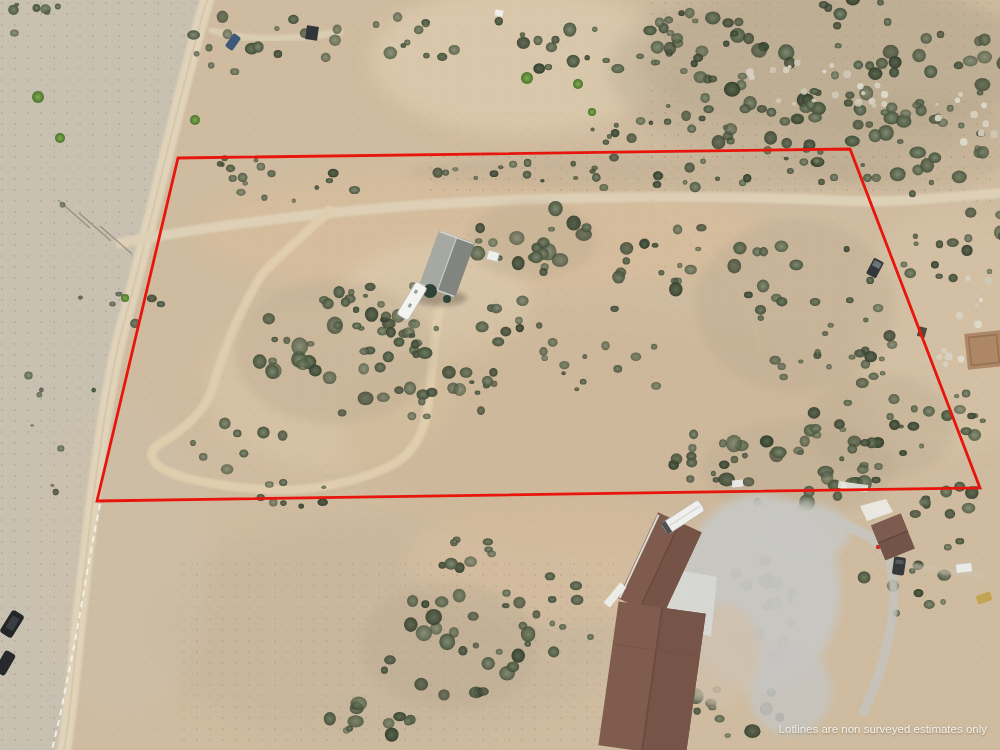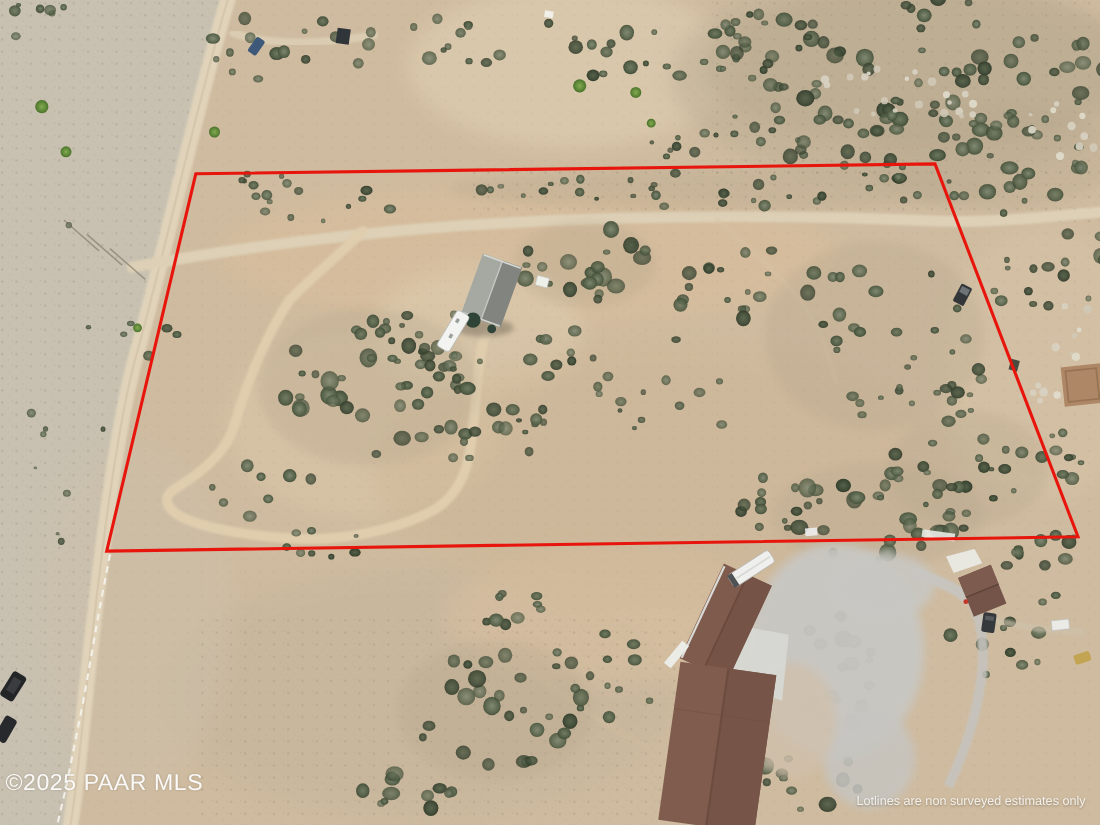--- a/index.html
+++ b/index.html
@@ -927,15 +927,14 @@
   <g transform="rotate(30 5 663)">
     <rect x="-1" y="651" width="12" height="24" rx="3" fill="#27292c"></rect>
   </g>
   <g transform="rotate(10 499 13)">
     <rect x="495" y="10" width="8" height="6" fill="#f0efe9"></rect>
   </g>
 
   <polygon points="178,158 850,149 980,488 97,501" fill="none" stroke="#e8150d" stroke-width="2.8" stroke-linejoin="miter"></polygon>
 </svg>
 
-<div class="wm-copy">©2025 PAAR MLS</div>
 <div class="wm-disc">Lotlines are non surveyed estimates only</div>
 </div>
 
 </body></html>

